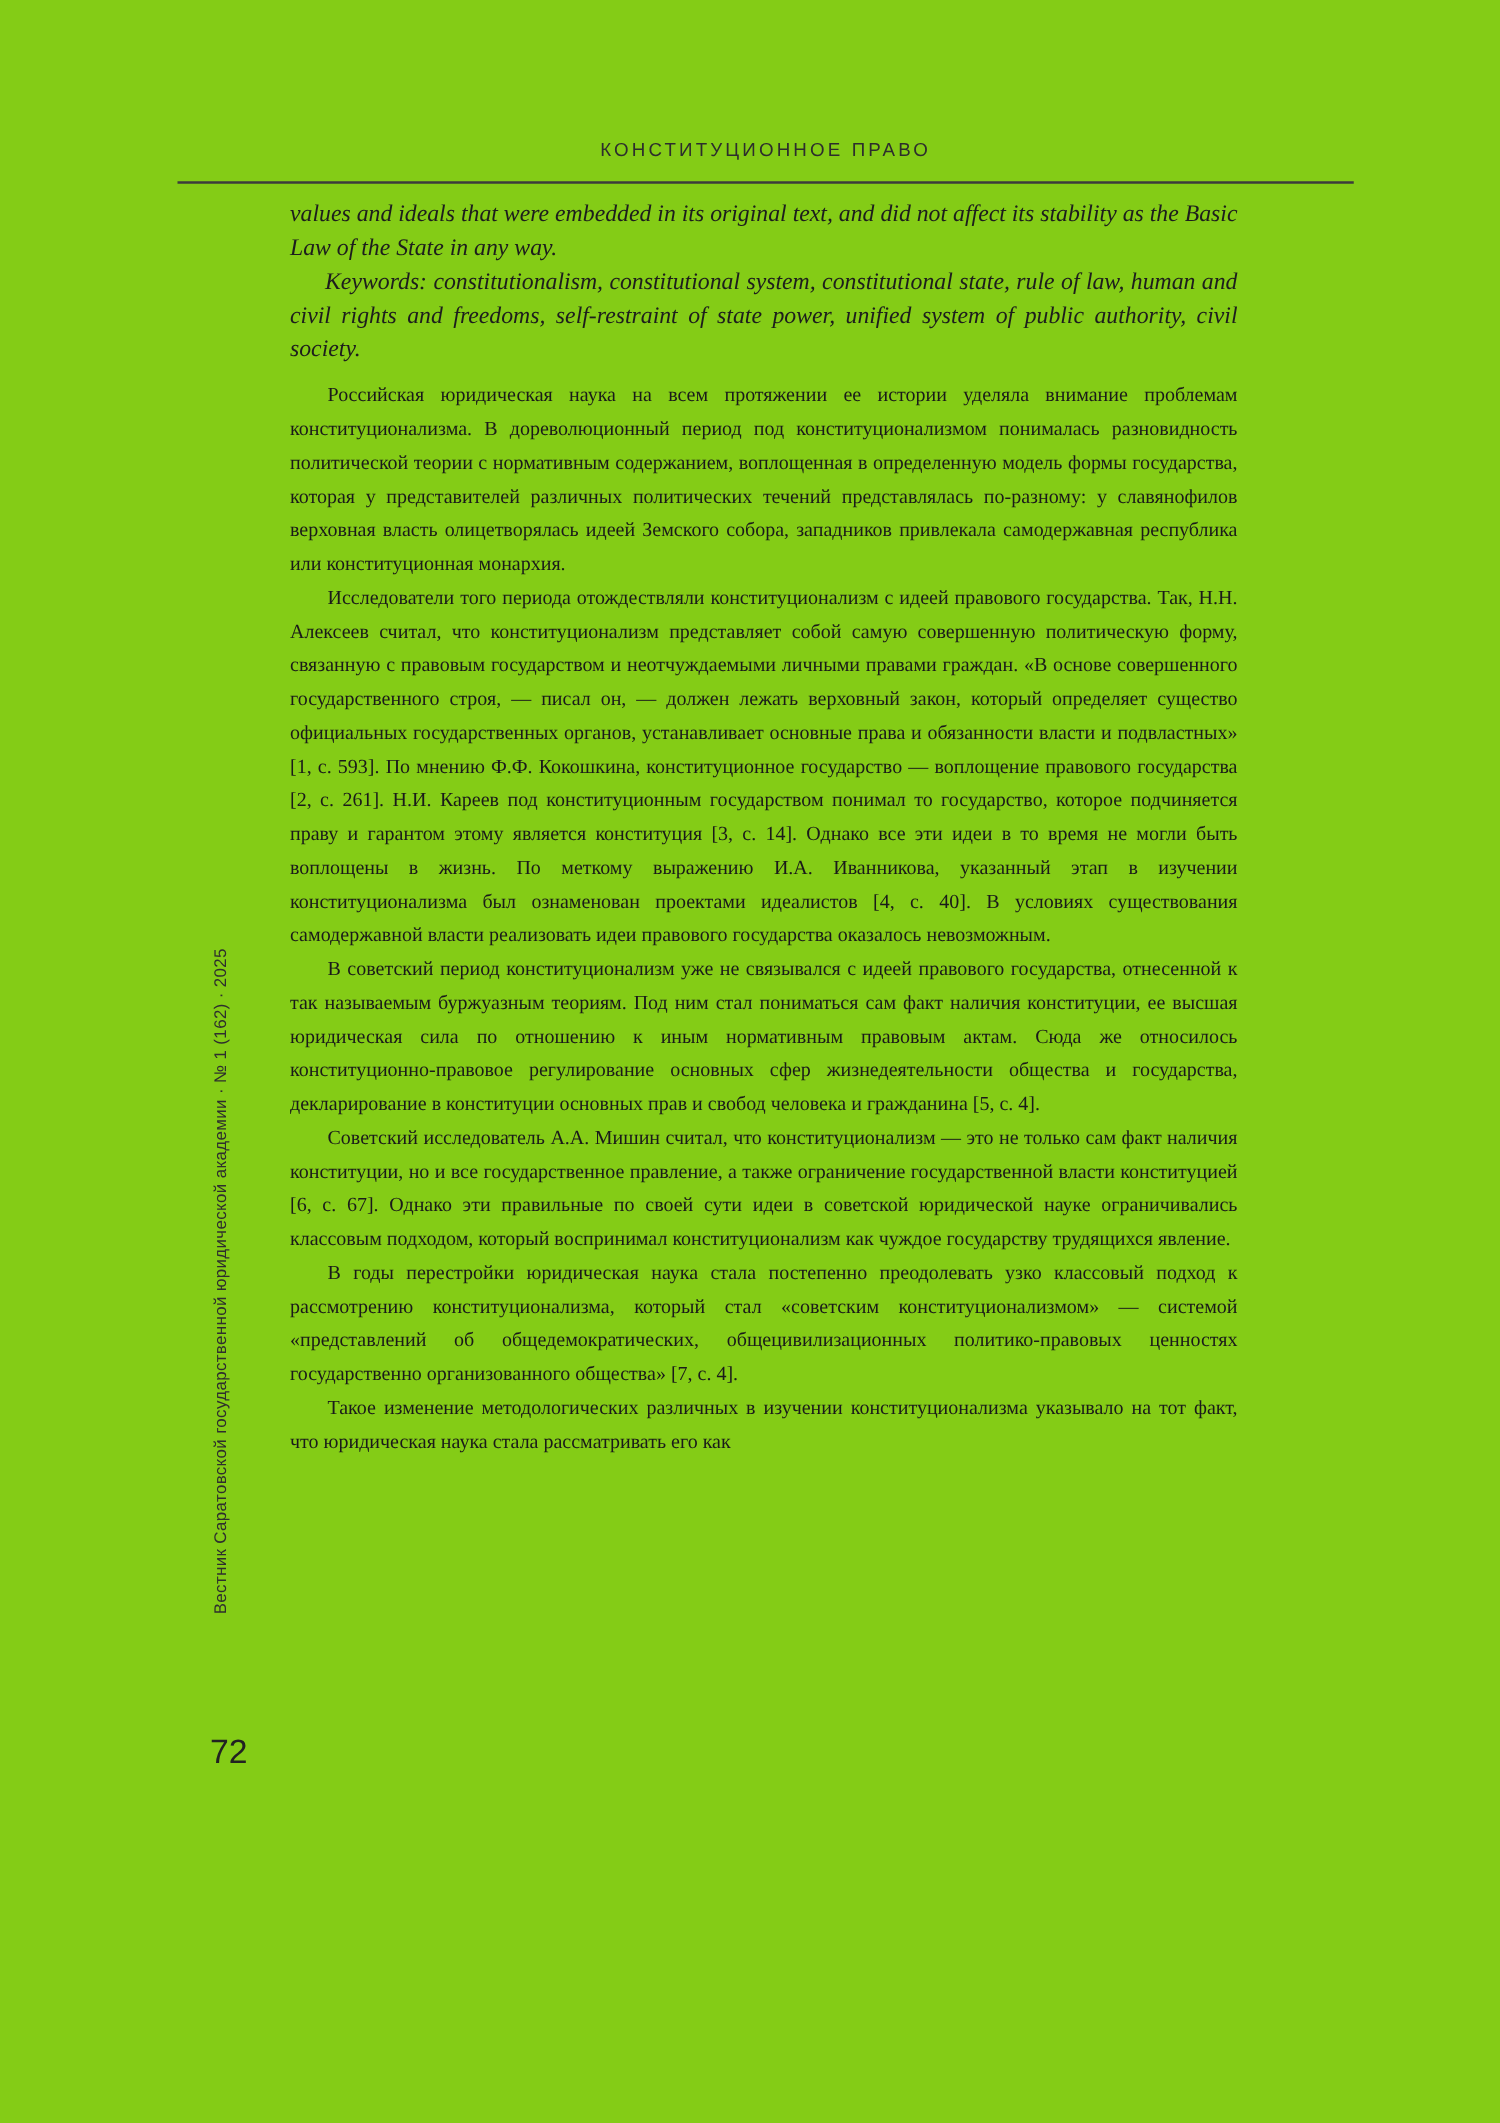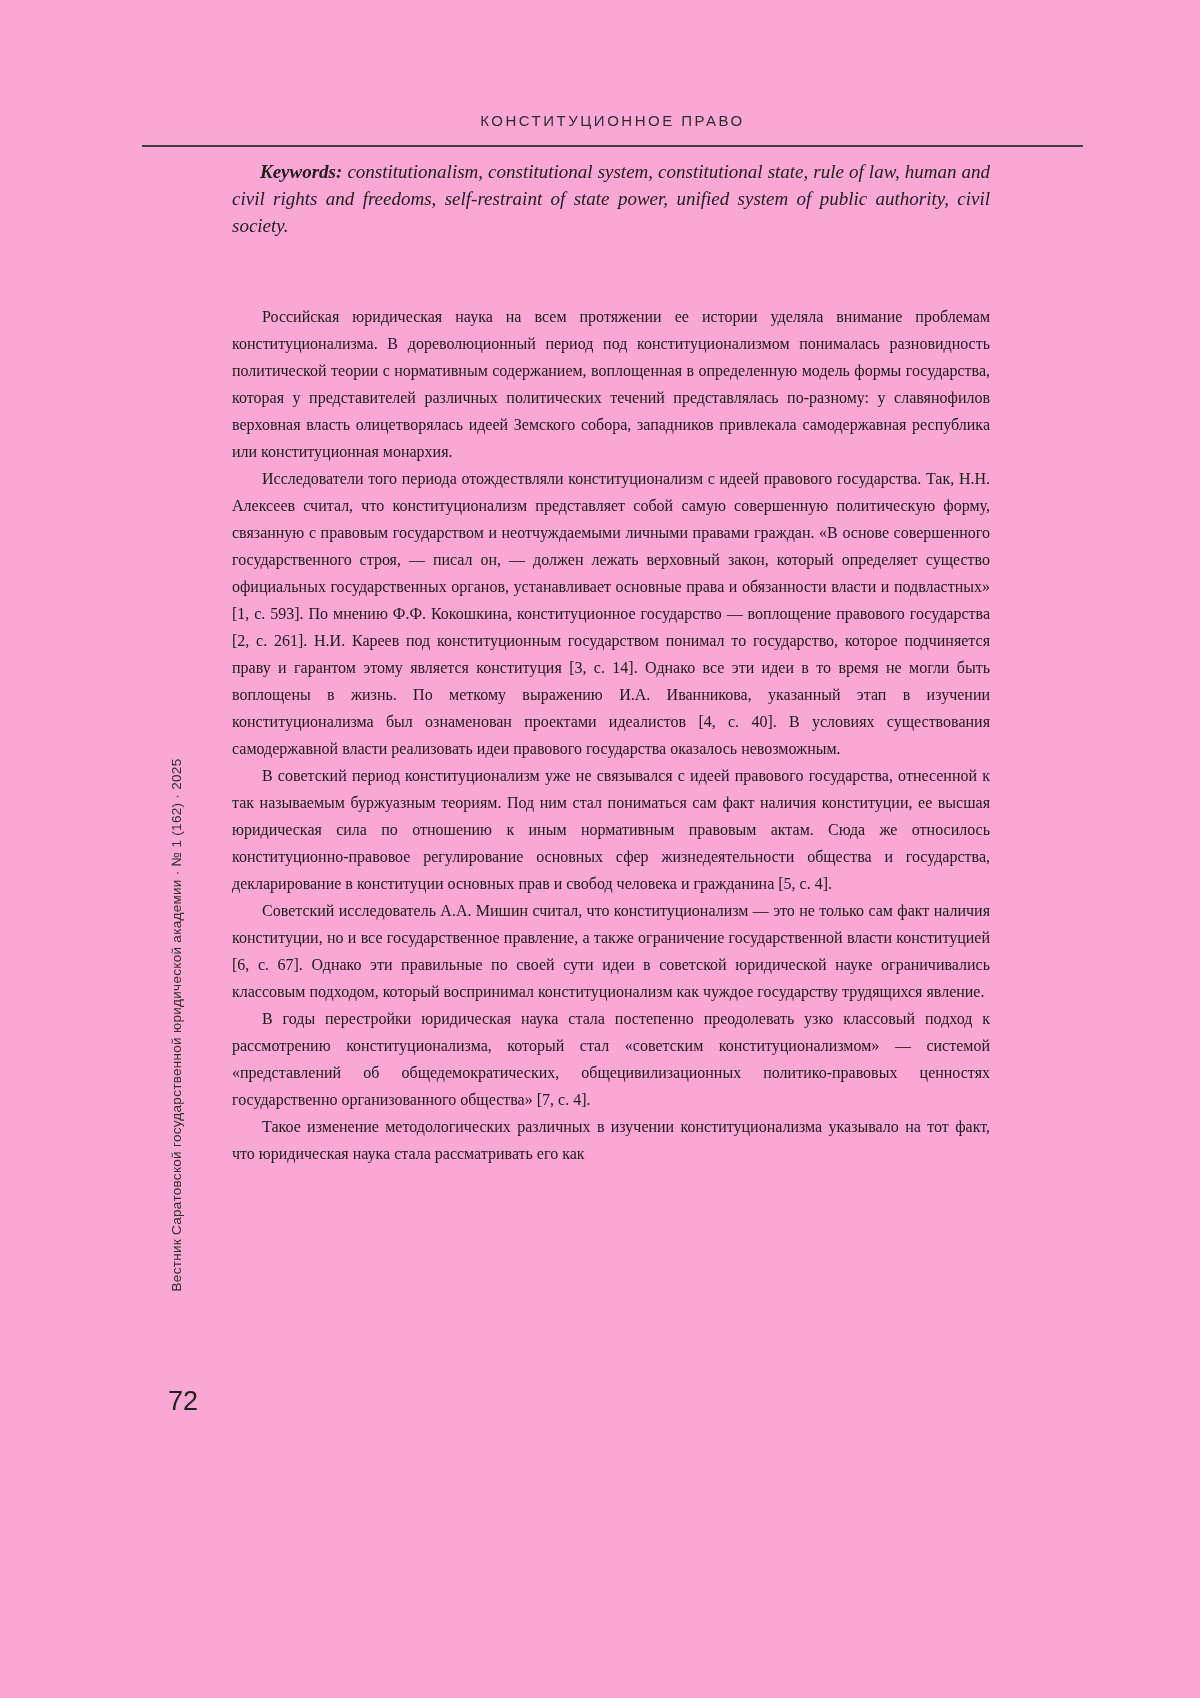--- a/index.html
+++ b/index.html
@@ -4,21 +4,21 @@
 <style>
   html, body {
     margin: 0;
     padding: 0;
     background: #ffffff;
   }
   .page {
     position: relative;
     width: 1200px;
     height: 1698px;
-    background: #f9a8d4;
+    background: #84cc16;
     overflow: hidden;
     font-family: "Liberation Serif", serif;
     color: #1a1a1a;
   }
   .running-head {
     position: absolute;
     top: 112px;
     left: 142px;
     width: 941px;
     text-align: center;
@@ -47,21 +47,21 @@
     text-align: justify;
     color: #1d1d1d;
   }
   .abstract p {
     margin: 0;
   }
   .abstract p.keywords {
     text-indent: 28px;
   }
   .abstract .kw-label {
-    font-weight: bold;
+    font-weight: normal;
   }
   .article-body {
     position: absolute;
     left: 232px;
     top: 303px;
     width: 758px;
     font-family: "Liberation Serif", serif;
     font-size: 16px;
     line-height: 27px;
     text-align: justify;
@@ -95,20 +95,21 @@
 </head>
 <body>
 
 <div class="page">
 
   <div class="running-head">КОНСТИТУЦИОННОЕ ПРАВО</div>
 
   <div class="head-rule"></div>
 
   <div class="abstract">
+    <p>values and ideals that were embedded in its original text, and did not affect its stability as the Basic Law of the State in any way.</p>
     <p class="keywords"><span class="kw-label">Keywords:</span><span> constitutionalism, constitutional system, constitutional state, rule of law, human and civil rights and freedoms, self-restraint of state power, unified system of public authority, civil society.</span></p>
   </div>
 
   <div class="article-body">
     <p>Российская юридическая наука на всем протяжении ее истории уделяла внимание проблемам конституционализма. В дореволюционный период под конституционализмом понималась разновидность политической теории с нормативным содержанием, воплощенная в определенную модель формы государства, которая у представителей различных политических течений представлялась по-разному: у славянофилов верховная власть олицетворялась идеей Земского собора, западников привлекала самодержавная республика или конституционная монархия.</p>
     <p>Исследователи того периода отождествляли конституционализм с идеей правового государства. Так, Н.Н. Алексеев считал, что конституционализм представляет собой самую совершенную политическую форму, связанную с правовым государством и неотчуждаемыми личными правами граждан. «В основе совершенного государственного строя, — писал он, — должен лежать верховный закон, который определяет существо официальных государственных органов, устанавливает основные права и обязанности власти и подвластных» [1, с. 593]. По мнению Ф.Ф. Кокошкина, конституционное государство — воплощение правового государства [2, с. 261]. Н.И. Кареев под конституционным государством понимал то государство, которое подчиняется праву и гарантом этому является конституция [3, с. 14]. Однако все эти идеи в то время не могли быть воплощены в жизнь. По меткому выражению И.А. Иванникова, указанный этап в изучении конституционализма был ознаменован проектами идеалистов [4, с. 40]. В условиях существования самодержавной власти реализовать идеи правового государства оказалось невозможным.</p>
     <p>В советский период конституционализм уже не связывался с идеей правового государства, отнесенной к так называемым буржуазным теориям. Под ним стал пониматься сам факт наличия конституции, ее высшая юридическая сила по отношению к иным нормативным правовым актам. Сюда же относилось конституционно-правовое регулирование основных сфер жизнедеятельности общества и государства, декларирование в конституции основных прав и свобод человека и гражданина [5, с. 4].</p>
     <p>Советский исследователь А.А. Мишин считал, что конституционализм — это не только сам факт наличия конституции, но и все государственное правление, а также ограничение государственной власти конституцией [6, с. 67]. Однако эти правильные по своей сути идеи в советской юридической науке ограничивались классовым подходом, который воспринимал конституционализм как чуждое государству трудящихся явление.</p>
     <p>В годы перестройки юридическая наука стала постепенно преодолевать узко классовый подход к рассмотрению конституционализма, который стал «советским конституционализмом» — системой «представлений об общедемократических, общецивилизационных политико-правовых ценностях государственно организованного общества» [7, с. 4].</p>
     <p>Такое изменение методологических различных в изучении конституционализма указывало на тот факт, что юридическая наука стала рассматривать его как</p>

